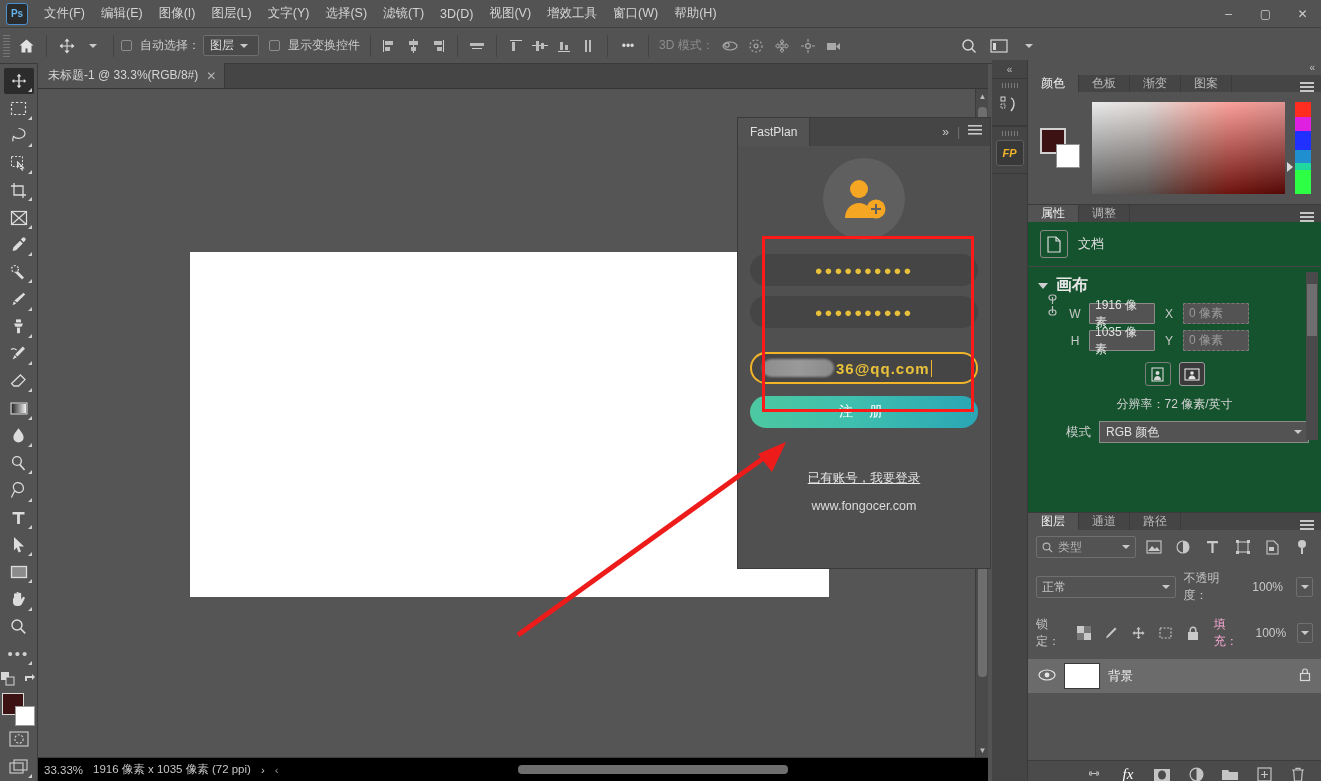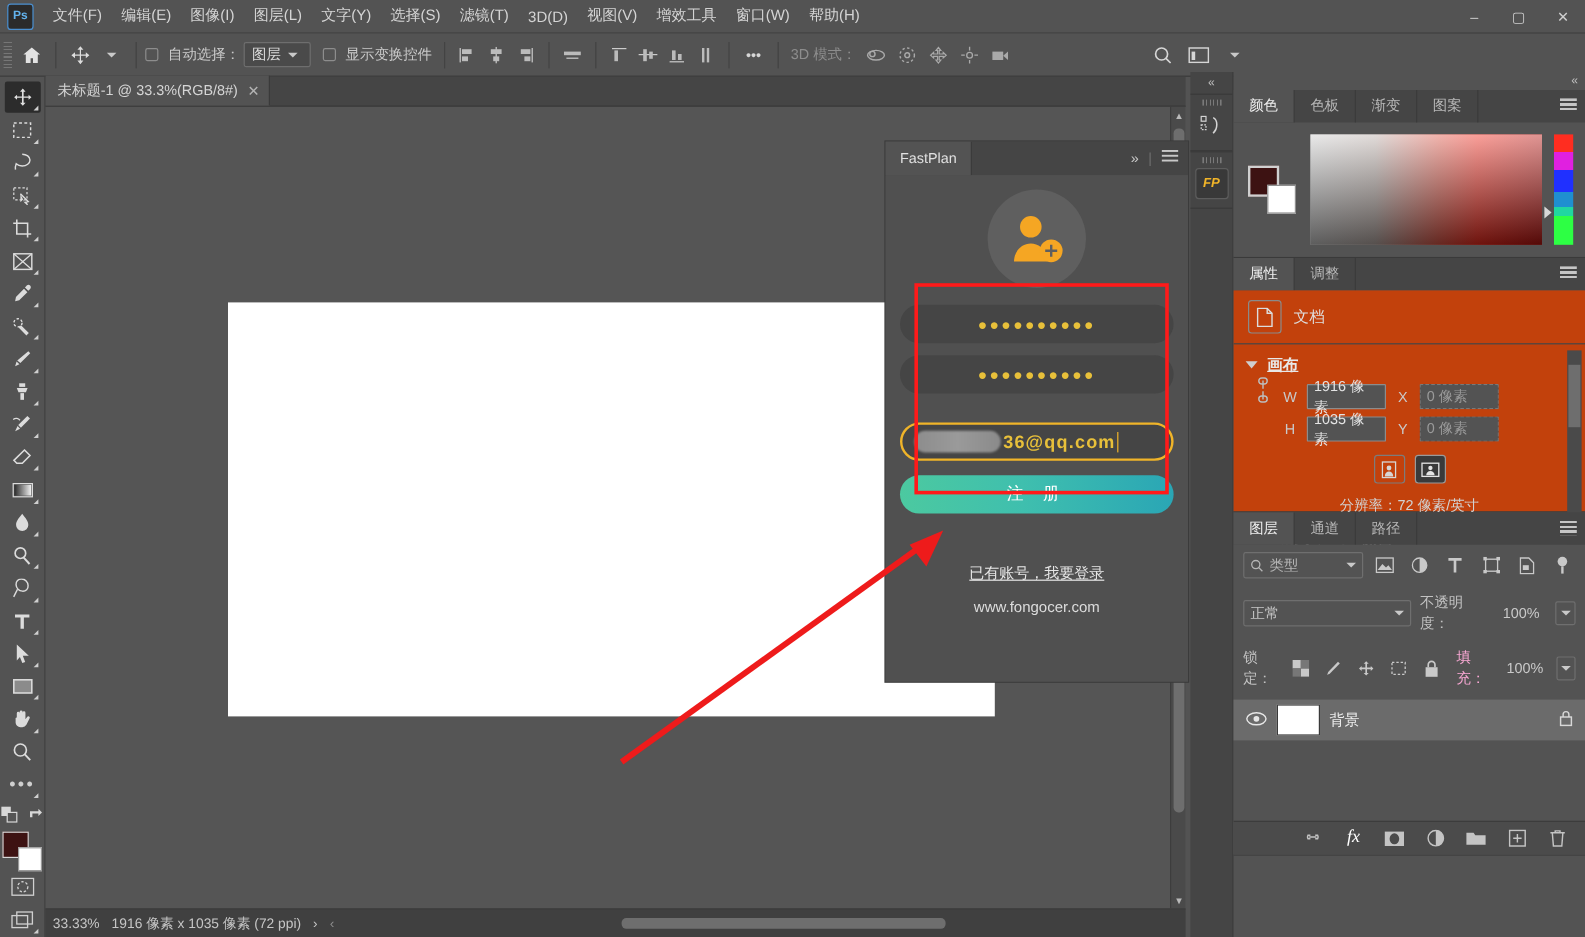--- a/index.html
+++ b/index.html
@@ -97,21 +97,21 @@
   .vscroll-track {
     position: absolute; right: 0; top: 0; width: 13px; height: 668px; background: #4a4a4a;
     border-left: 1px solid #3d3d3d;
   }
   .vscroll-thumb { position: absolute; left: 2px; top: 18px; width: 9px; height: 570px; background: #6e6e6e; border-radius: 4px; }
   .scroll-arrow { position: absolute; left: 0; width: 13px; height: 14px; display: flex; align-items: center; justify-content: center; color: #b9b9b9; font-size: 8px; }
 
   
   .statusbar {
     position: absolute; left: 38px; top: 757px; width: 950px; height: 24px;
-    background: #404040; border-top: 1px solid #3d3d3d;
+    background: #000000; border-top: 1px solid #3d3d3d;
     display: flex; align-items: center; gap: 10px; padding-left: 6px; font-size: 11.5px; color: #c6c6c6;
   }
   .hscroll-track { position: absolute; left: 480px; top: 5px; width: 540px; height: 13px; }
   .hscroll-thumb { position: absolute; left: 0; top: 2px; width: 270px; height: 9px; background: #6e6e6e; border-radius: 4px; }
 
   
   .fastplan {
     position: absolute; left: 738px; top: 118px; width: 252px; height: 450px;
     background: #4f4f4f; box-shadow: 0 0 0 1px #3b3b3b;
   }
@@ -171,21 +171,21 @@
   .rail-grip { width: 16px; height: 5px; margin: 0 auto 4px auto;
     background-image: repeating-linear-gradient(to right,#7a7a7a 0 1px, transparent 1px 3px); }
   .rail-btn { width: 28px; height: 26px; margin: 0 auto 3px auto; display: flex; align-items: center; justify-content: center;
     color: #d4d4d4; border-radius: 3px; }
   .rail-btn.fp { background: #393939; border: 1px solid #5d5d5d; color: #f0b429; font-weight: bold; font-size: 11px; font-style: italic; }
 
   .rightdock { position: absolute; left: 1028px; top: 60px; width: 293px; height: 721px; background: #535353; }
   .dock-collapse { position: absolute; right: 6px; top: 2px; color: #c0c0c0; font-size: 10px; }
 
   .panel { border-bottom: 1px solid #3a3a3a; }
-  .panel-tabs { height: 27px; background: #454545; display: flex; align-items: stretch; position: relative; }
+  .panel-tabs { height: 17px; background: #454545; display: flex; align-items: stretch; position: relative; }
   .ptab { padding: 0 13px; display: flex; align-items: center; font-size: 12px; color: #b8b8b8; border-right: 1px solid #3b3b3b; }
   .ptab.active { background: #535353; color: #f0f0f0; }
   .pmenu { position: absolute; right: 7px; top: 7px; width: 14px; height: 12px;
     background-image: repeating-linear-gradient(to bottom,#c6c6c6 0 2px, transparent 2px 4px); }
 
   
   .colorbody { height: 112px; background: #535353; display: flex; align-items: center; padding: 8px 10px; gap: 10px; }
   .col-swatches { position: relative; width: 44px; height: 44px; flex: none; }
   .col-fg { position: absolute; left: 2px; top: 2px; width: 26px; height: 26px; border: 2px solid #d0d0d0; }
   .col-bg { position: absolute; left: 18px; top: 18px; width: 24px; height: 24px; background: #fff; border: 1px solid #8f8f8f; }
@@ -194,26 +194,26 @@
     background:
       linear-gradient(to bottom, rgba(255,255,255,.55), rgba(0,0,0,.55)),
       linear-gradient(to right, #cfcfcf 0%, #bdb0ab 28%, #e05a4b 55%, #f42b1e 72%, #b81410 100%); }
   .huebar { width: 16px; height: 92px; flex: none; position: relative; }
   .huebar-inner { position: absolute; inset: 0;
     background: linear-gradient(to bottom, #ff2d20 0 16%, #e020e0 16% 32%, #2030ff 32% 52%, #1f8fd0 52% 66%, #20d7a0 66% 74%, #2dff44 74% 100%); }
   .hue-arrow { position: absolute; left: -8px; bottom: 22px; width: 0; height: 0;
     border-top: 5px solid transparent; border-bottom: 5px solid transparent; border-left: 6px solid #d8d8d8; }
 
   
-  .propbody { background: #c2410c; padding: 0; position: relative; height: 184px; }
+  .propbody { background: #14532d; padding: 0; position: relative; height: 290px; }
   .prop-head { display: flex; align-items: center; gap: 10px; padding: 8px 12px; border-bottom: 1px solid #464646; }
   .doc-ico { width: 28px; height: 28px; border: 1px solid #8a8a8a; border-radius: 3px; display: flex; align-items: center; justify-content: center; }
   .prop-section { display: flex; align-items: center; gap: 8px; padding: 8px 12px 4px 10px; }
   .chev { width: 0; height: 0; border-left: 5px solid transparent; border-right: 5px solid transparent; border-top: 6px solid #cfcfcf; }
-  .prop-title { font-size: 13px; font-weight: bold; color: #e8e8e8; text-decoration: underline; }
+  .prop-title { font-size: 16px; font-weight: bold; color: #e8e8e8; }
   .prop-row { display: flex; align-items: center; gap: 7px; padding: 3px 12px 3px 40px; }
   .prop-lbl { width: 14px; text-align: center; color: #c9c9c9; font-size: 12px; }
   .field-in {
     width: 66px; height: 21px; background: #535353; border: 1px solid #8c8c8c;
     color: #e4e4e4; font-size: 12px; display: flex; align-items: center; padding: 0 5px; border-radius: 1px;
   }
   .field-in.ghost { border: 1px dashed #7a7a7a; color: #9a9a9a; }
   .link-ico { position: absolute; left: 18px; top: 72px; color: #bdbdbd; font-size: 14px; }
   .orient-row { display: flex; justify-content: center; gap: 8px; padding: 8px 0 4px 0; }
   .orient-btn { width: 26px; height: 24px; border: 1px solid #7c7c7c; border-radius: 3px; display: flex; align-items: center; justify-content: center; color: #d6d6d6; }

